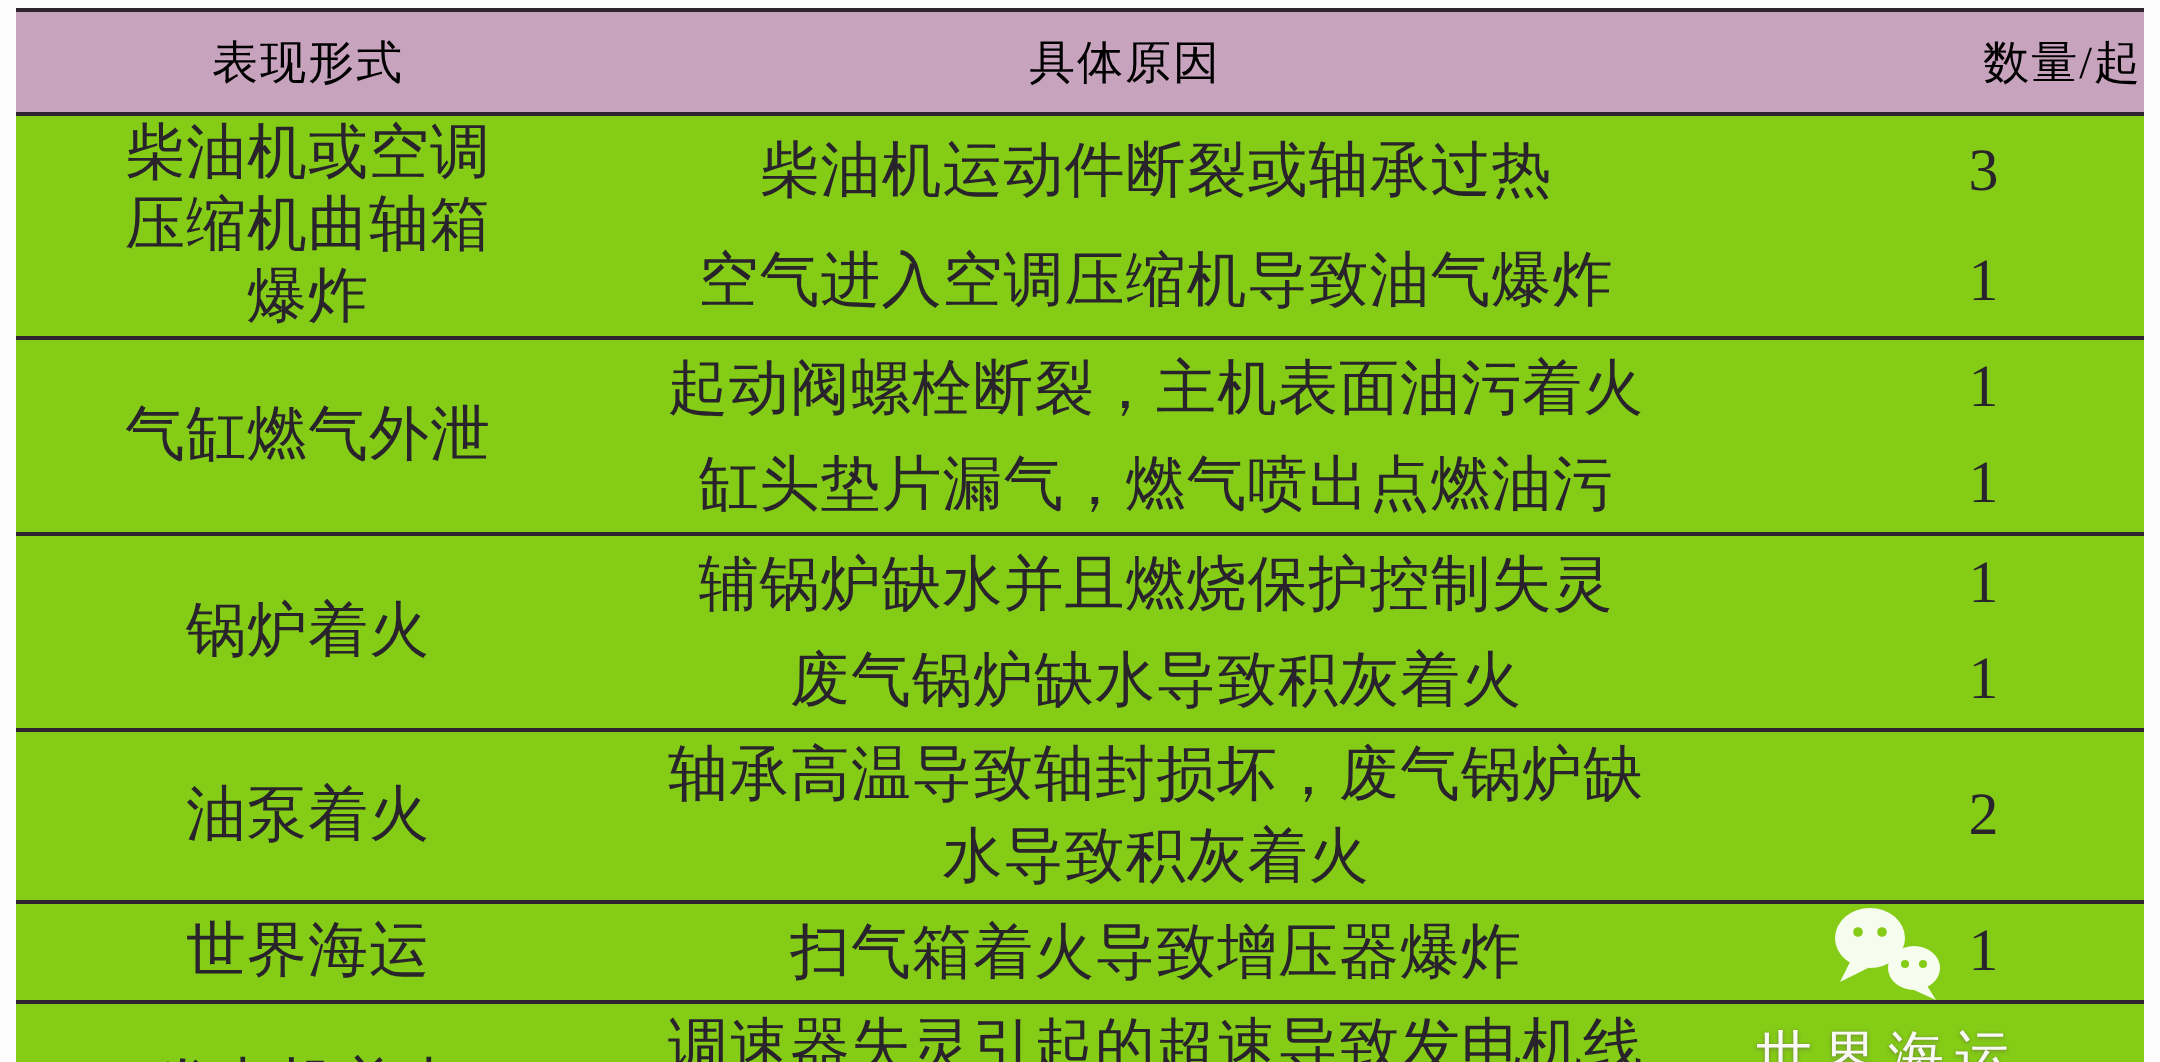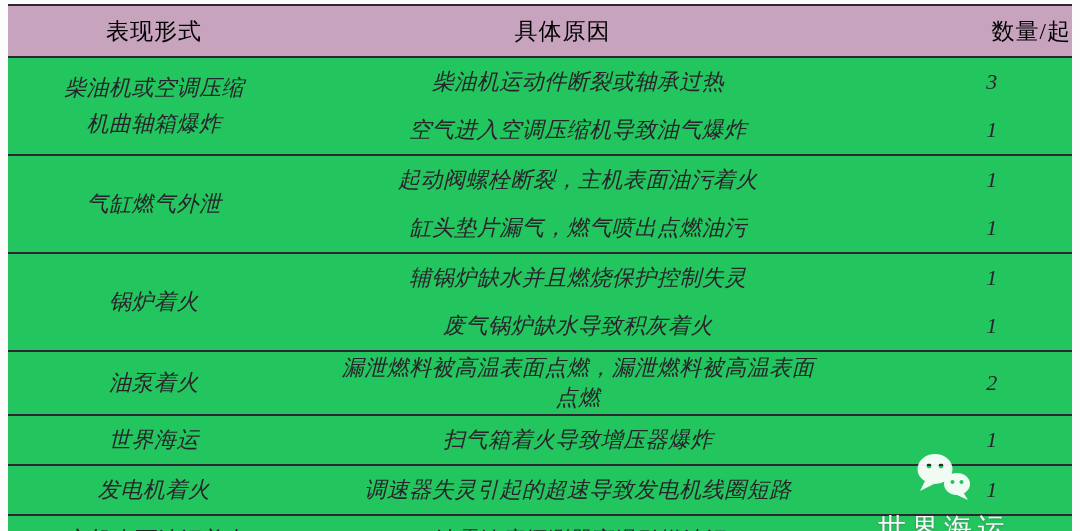--- a/index.html
+++ b/index.html
@@ -31,27 +31,26 @@
     font-weight: normal;
     color: #000000;
     text-align: center;
     vertical-align: middle;
     border-bottom: 2px solid #2e2530;
     letter-spacing: 1px;
     margin-top: 40px;
   }
   th.count-col { padding-left: 88px; text-align: right; }
   td {
-    background: #22c55e;
-    font-size: 22px;
+    background: #84cc16;
+    font-size: 30px;
     color: #29242c;
     height: 46px;
     vertical-align: middle;
     letter-spacing: 0.5px;
-    font-style: italic;
   }
   td.form-cell { text-align: center; }
   .form-text {
     display: inline-block;
     max-width: 192px;
     line-height: 36px;
     text-align: center;
   }
   td.cause-cell { text-align: center; padding-left: 32px; }
   td.count-cell { text-align: center; padding-left: 88px; }
@@ -116,21 +115,21 @@
           <td class="form-cell" rowspan="2"><span class="form-text">锅炉着火</span></td>
           <td class="cause-cell">辅锅炉缺水并且燃烧保护控制失灵</td>
           <td class="count-cell">1</td>
         </tr>
         <tr>
           <td class="cause-cell">废气锅炉缺水导致积灰着火</td>
           <td class="count-cell">1</td>
         </tr>
         <tr class="group-start">
           <td class="form-cell" rowspan="1"><span class="form-text">油泵着火</span></td>
-          <td class="cause-cell">漏泄燃料被高温表面点燃，漏泄燃料被高温表面点燃</td>
+          <td class="cause-cell">轴承高温导致轴封损坏，废气锅炉缺水导致积灰着火</td>
           <td class="count-cell">2</td>
         </tr>
         <tr class="group-start">
           <td class="form-cell" rowspan="1"><span class="form-text">世界海运</span></td>
           <td class="cause-cell">扫气箱着火导致增压器爆炸</td>
           <td class="count-cell">1</td>
         </tr>
         <tr class="group-start">
           <td class="form-cell" rowspan="1"><span class="form-text">发电机着火</span></td>
           <td class="cause-cell">调速器失灵引起的超速导致发电机线圈短路</td>

